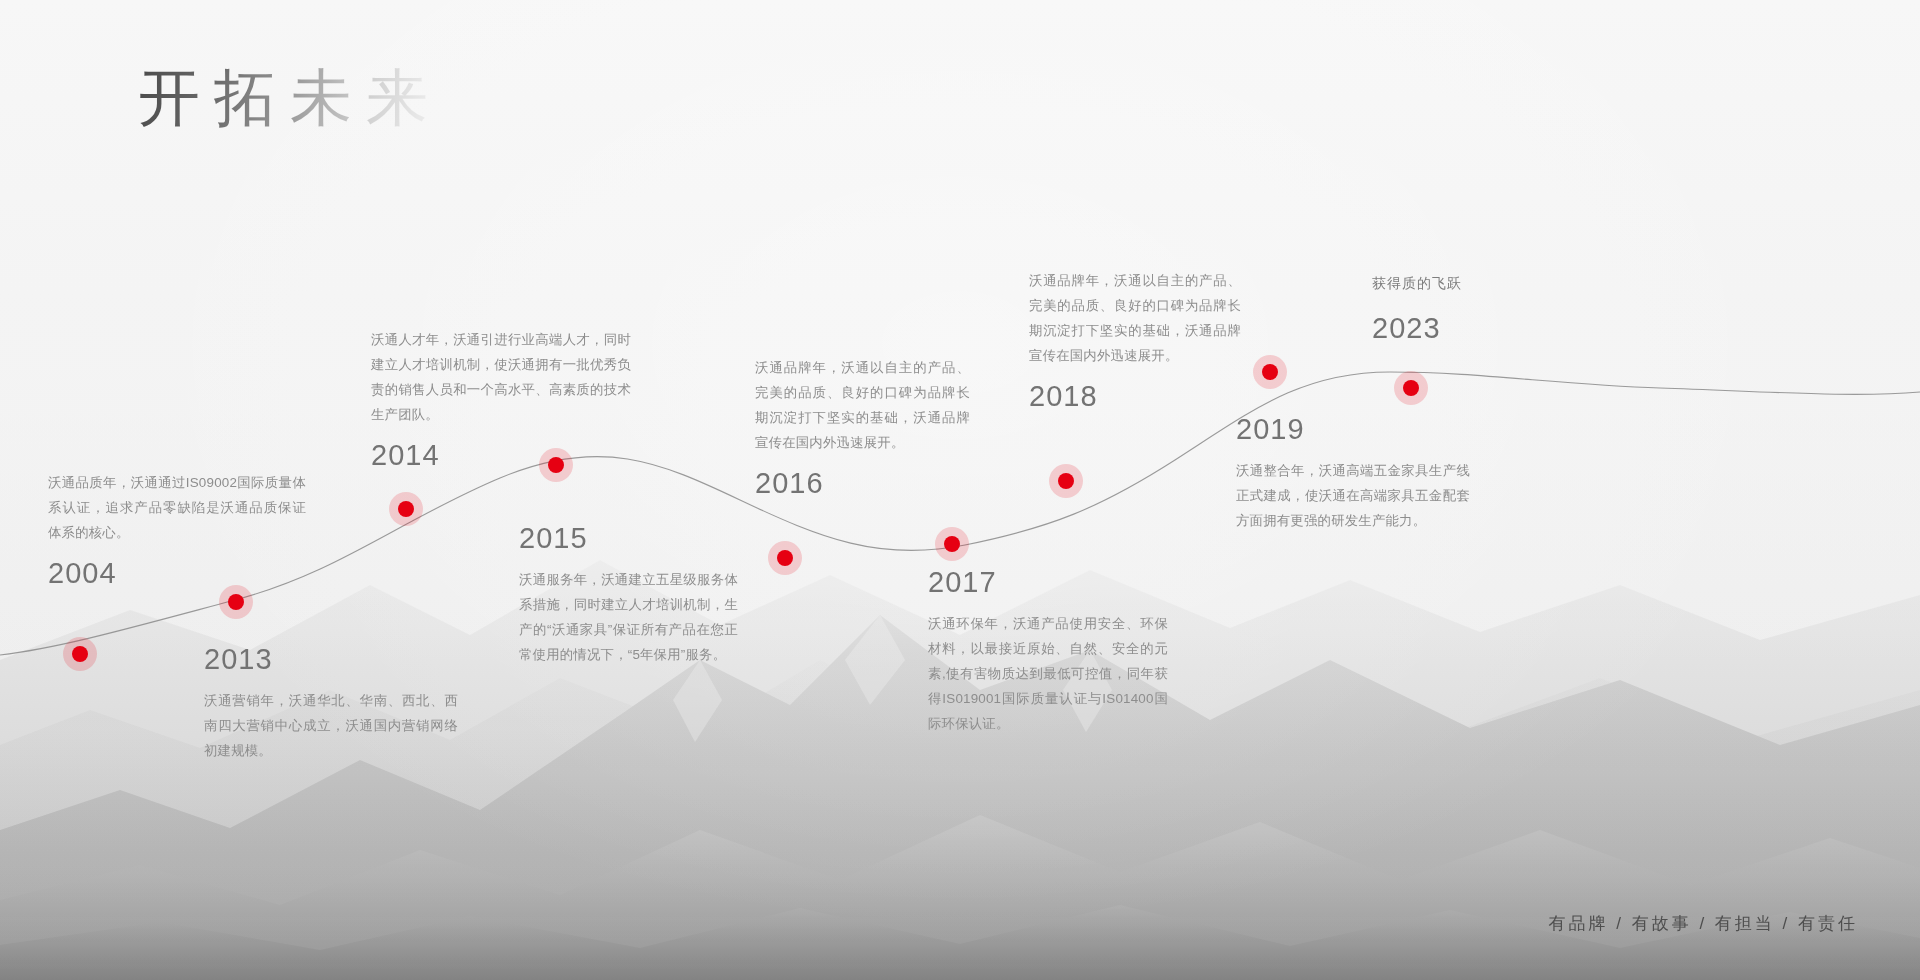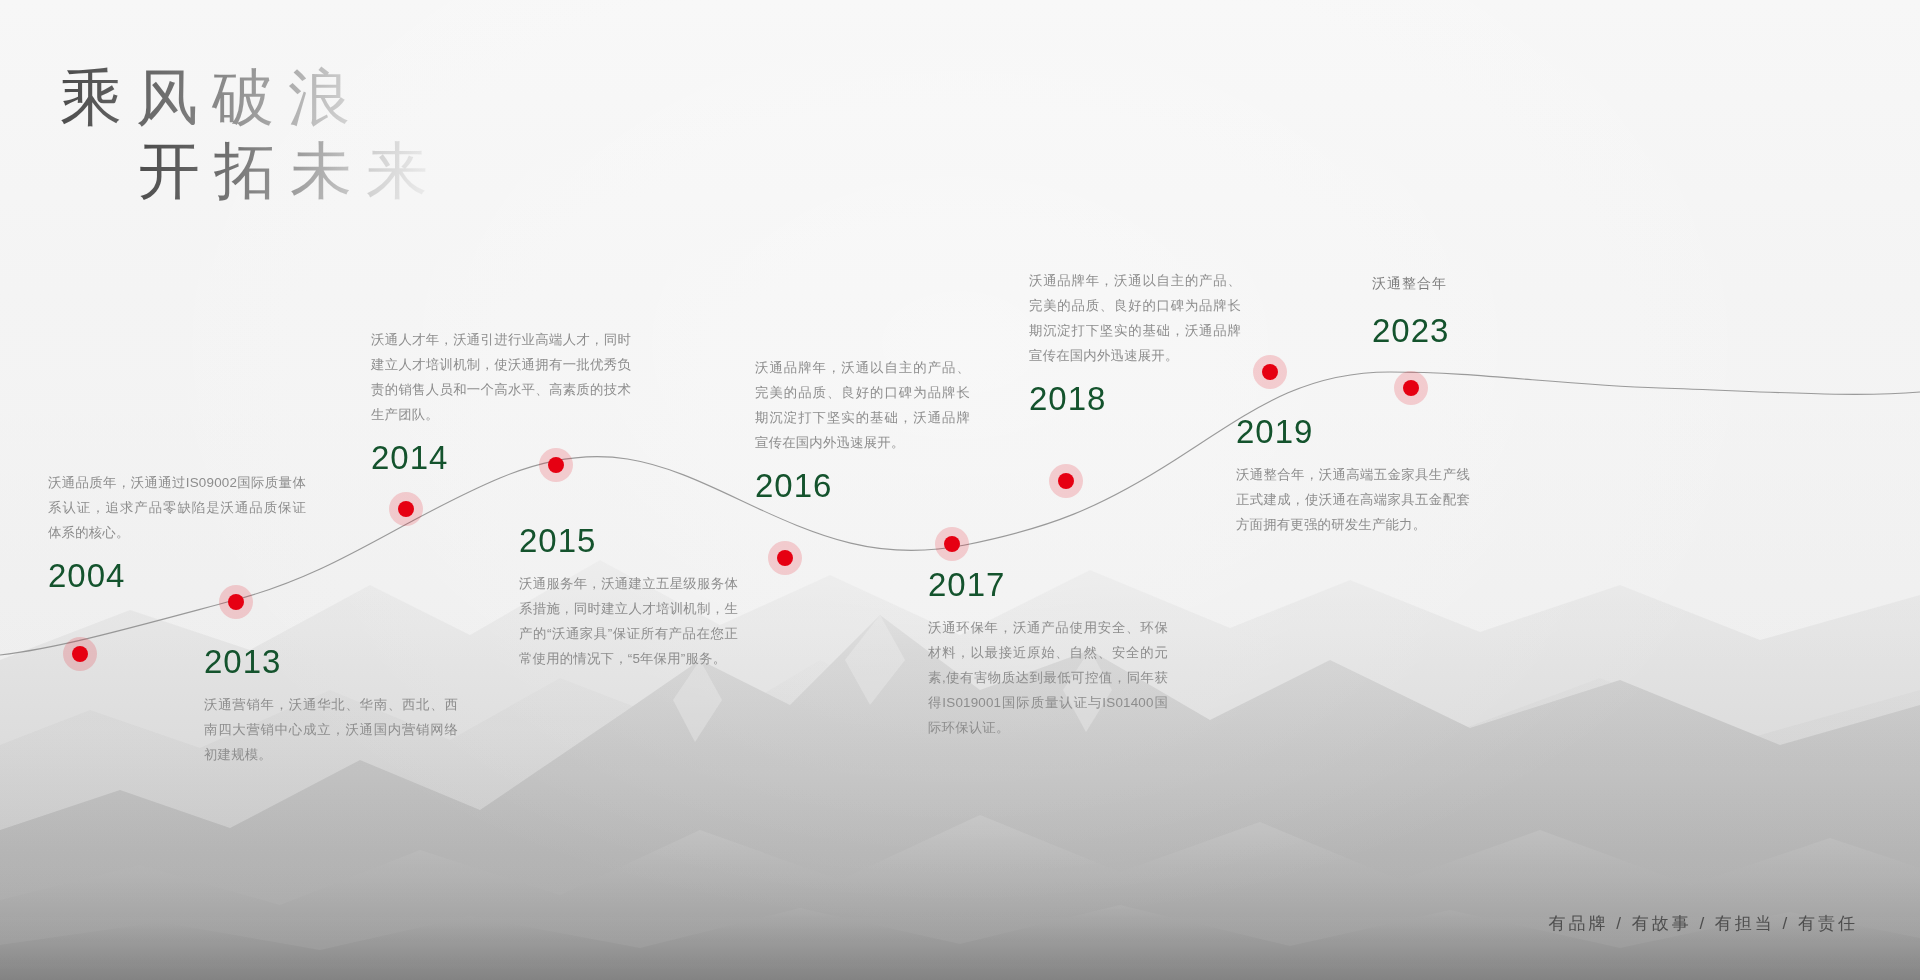--- a/index.html
+++ b/index.html
@@ -53,21 +53,21 @@
     background:rgba(230,0,18,.17);
   }
   .node .core{
     position:absolute;left:50%;top:50%;width:16px;height:16px;
     margin-left:-8px;margin-top:-8px;border-radius:50%;
     background:#e60012;
   }
 
   .entry{position:absolute;}
   .entry .year{
-    font-size:33px;line-height:1;color:#14532d;font-weight:400;letter-spacing:1px;
+    font-size:29px;line-height:1;color:#737373;font-weight:400;letter-spacing:1px;
   }
   .entry .body{
     font-size:13.4px;line-height:25px;color:#8d8d8d;letter-spacing:.2px;
     text-align:justify;
   }
   .entry .kicker{
     font-size:14px;line-height:1;color:#7d7d7d;letter-spacing:1px;
   }
   
   .entry.above .body{margin-bottom:14px;}
@@ -126,21 +126,20 @@
         <path d="M700,300 L722,340 L695,382 L673,340 Z"></path>
         <path d="M1090,290 L1112,330 L1086,372 L1063,330 Z"></path>
       </g>
     </svg>
   </div>
 
   <div class="haze"></div>
   <div class="vignette"></div>
 
   <div class="title-wrap">
-    <div class="title-line l1">乘风破浪</div>
     <div class="title-line l2">开拓未来</div>
   </div>
 
   <svg class="curve" viewBox="0 0 1920 980" preserveAspectRatio="none" aria-hidden="true">
     <path d="M0,655 C60,648 130,628 235,600 C340,572 400,520 500,478 C600,436 660,462 740,500
              C820,538 880,562 965,545 C1050,528 1100,508 1175,460 C1250,412 1300,372 1390,372
              C1480,372 1560,385 1660,388 C1760,391 1850,398 1920,392" fill="none" stroke="#8a8a8a" stroke-width="1.1" opacity=".85"></path>
   </svg>
 
   <div class="node" style="left:80px;top:654px;">
@@ -214,19 +213,19 @@
     <div class="body">沃通品牌年，沃通以自主的产品、完美的品质、良好的口碑为品牌长期沉淀打下坚实的基础，沃通品牌宣传在国内外迅速展开。</div>
     <div class="year">2018</div>
   </div>
 
   <div class="entry below" style="left:1236px;top:415px;width:234px;">
     <div class="year">2019</div>
     <div class="body">沃通整合年，沃通高端五金家具生产线正式建成，使沃通在高端家具五金配套方面拥有更强的研发生产能力。</div>
   </div>
 
   <div class="entry above" style="left:1372px;top:276px;width:200px;">
-    <div class="kicker">沃通整合年</div>
+    <div class="kicker">获得质的飞跃</div>
     <div class="year" style="margin-top:24px;">2023</div>
   </div>
 
   <div class="tagline">有品牌 / 有故事 / 有担当 / 有责任</div>
 
 </div>
 
 </body></html>

